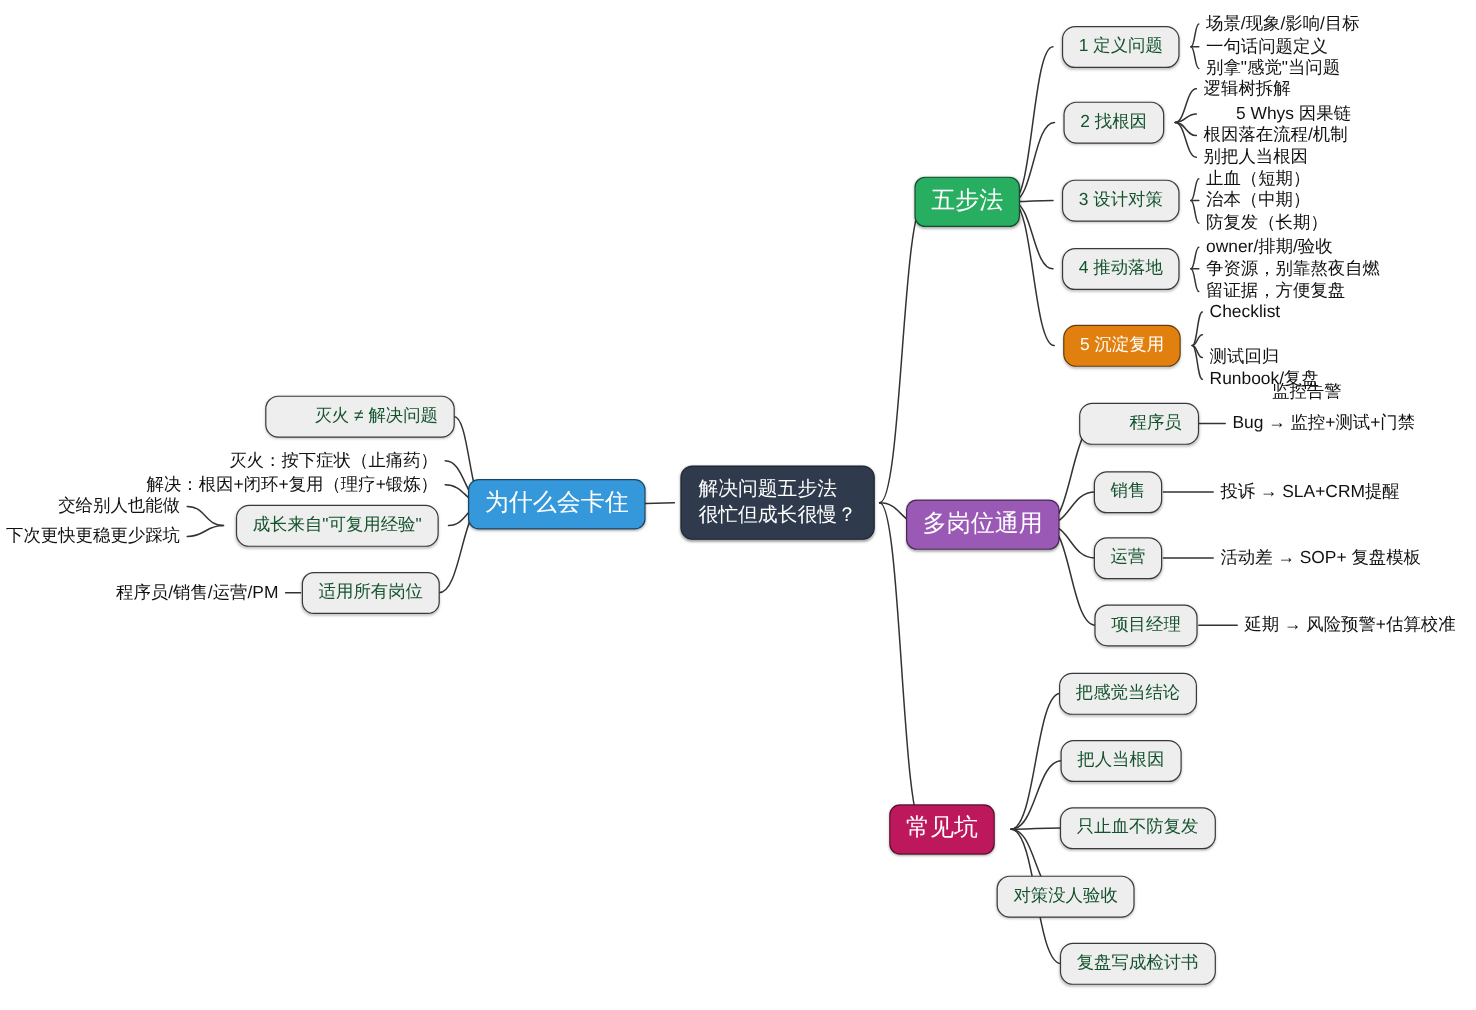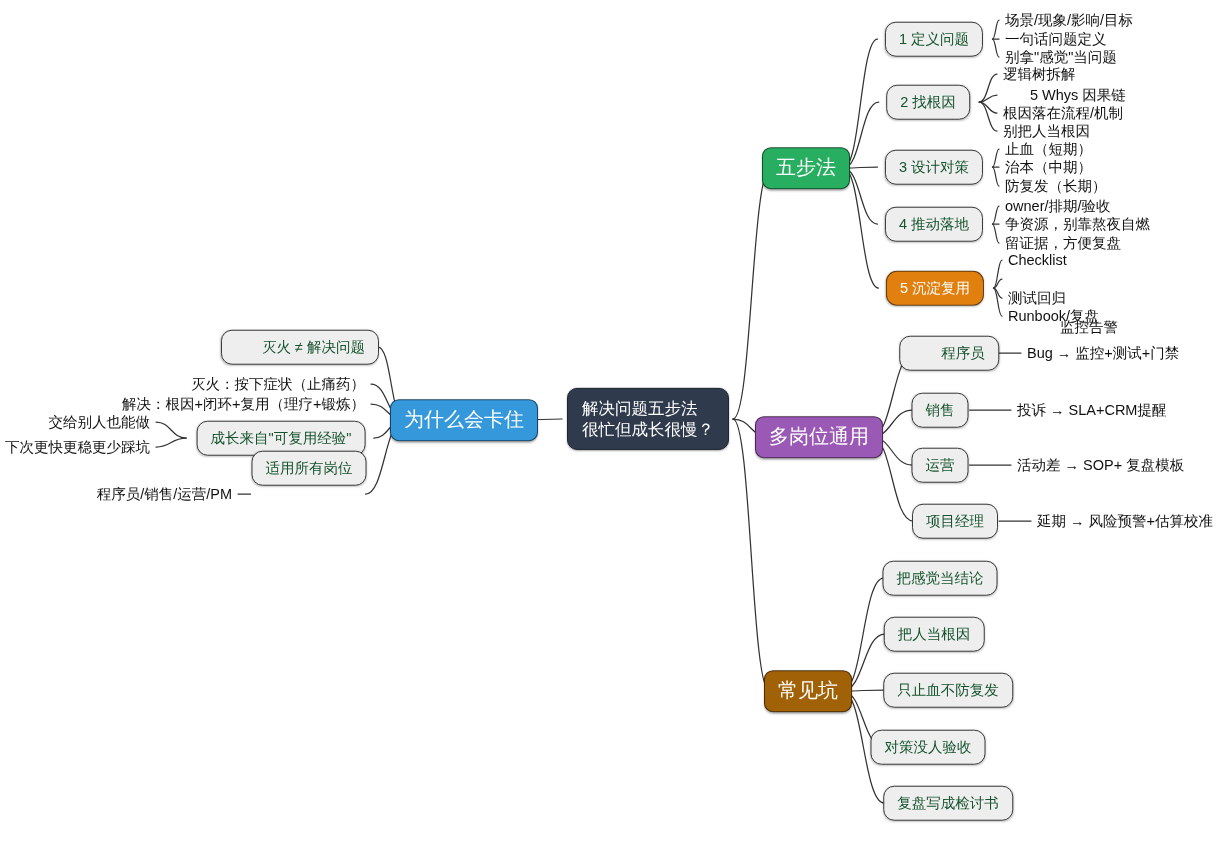--- a/index.html
+++ b/index.html
@@ -135,21 +135,21 @@
   <div id="nodes">
       <div class="node node-root" style="left: 648px; top: 419px;">解决问题五步法
 很忙但成长很慢？</div>
       <div class="node node-branch" style="left: 464px; top: 420px; background: rgb(52, 152, 219); min-width: 0px;">为什么会卡住</div>
       <div class="node node-sub" style="left: 300px; top: 347px; padding-left: 40px;">灭火 ≠ 解决问题</div>
       <div class="leaf leaf-left" style="left: 365px; top: 384px;">灭火：按下症状（止痛药）</div>
       <div class="leaf leaf-left" style="left: 365px; top: 404px;">解决：根因+闭环+复用（理疗+锻炼）</div>
       <div class="node node-sub" style="left: 281px; top: 438px;">成长来自"可复用经验"</div>
       <div class="leaf leaf-left" style="left: 150px; top: 422px;">交给别人也能做</div>
       <div class="leaf leaf-left" style="left: 150px; top: 447px;">下次更快更稳更少踩坑</div>
-      <div class="node node-sub" style="left: 309px; top: 468px;">适用所有岗位</div>
+      <div class="node node-sub" style="left: 309px; top: 494px; border-radius: 10px;">适用所有岗位</div>
       <div class="leaf leaf-left" style="left: 232px; top: 494px;">程序员/销售/运营/PM</div>
       <div class="node node-branch" style="left: 806px; top: 168px; background: rgb(39, 174, 96); min-width: 0px;">五步法</div>
       <div class="node node-sub" style="left: 934px; top: 39px; background: rgb(238, 238, 238);">1 定义问题</div>
       <div class="leaf leaf-right" style="left: 1005px; top: 20px;">场景/现象/影响/目标</div>
       <div class="leaf leaf-right" style="left: 1005px; top: 39px;">一句话问题定义</div>
       <div class="leaf leaf-right" style="left: 1005px; top: 57px;">别拿"感觉"当问题</div>
       <div class="node node-sub" style="left: 928px; top: 102px; background: rgb(238, 238, 238);">2 找根因</div>
       <div class="leaf leaf-right" style="left: 1003px; top: 74px;">逻辑树拆解</div>
       <div class="leaf leaf-right" style="left: 998px; top: 95px; margin-left: 32px;">5 Whys 因果链</div>
       <div class="leaf leaf-right" style="left: 1003px; top: 113px;">根因落在流程/机制</div>
@@ -169,20 +169,20 @@
       <div class="leaf leaf-right" style="left: 1008px; top: 316px;">Runbook/复盘</div>
       <div class="node node-branch" style="left: 819px; top: 437px; background: rgb(155, 89, 182); min-width: 0px;">多岗位通用</div>
       <div class="node node-sub" style="left: 949px; top: 353px; background: rgb(238, 238, 238); padding-left: 41px;">程序员</div>
       <div class="leaf leaf-right" style="left: 1027px; top: 353px;">Bug → 监控+测试+门禁</div>
       <div class="node node-sub" style="left: 940px; top: 410px; background: rgb(238, 238, 238);">销售</div>
       <div class="leaf leaf-right" style="left: 1017px; top: 410px;">投诉 → SLA+CRM提醒</div>
       <div class="node node-sub" style="left: 940px; top: 465px; background: rgb(238, 238, 238);">运营</div>
       <div class="leaf leaf-right" style="left: 1017px; top: 465px;">活动差 → SOP+ 复盘模板</div>
       <div class="node node-sub" style="left: 955px; top: 521px; background: rgb(238, 238, 238);">项目经理</div>
       <div class="leaf leaf-right" style="left: 1037px; top: 521px;">延期 → 风险预警+估算校准</div>
-      <div class="node node-branch" style="left: 808px; top: 691px; background: #a16207; min-width: 0px;">常见坑</div>
+      <div class="node node-branch" style="left: 785px; top: 691px; background: #be185d; min-width: 0px;">常见坑</div>
       <div class="node node-sub" style="left: 940px; top: 578px; background: rgb(238, 238, 238);">把感觉当结论</div>
       <div class="node node-sub" style="left: 934px; top: 634px; background: rgb(238, 238, 238);">把人当根因</div>
       <div class="node node-sub" style="left: 948px; top: 690px; background: rgb(238, 238, 238);">只止血不防复发</div>
-      <div class="node node-sub" style="left: 928px; top: 747px; background: rgb(238, 238, 238);">对策没人验收</div>
+      <div class="node node-sub" style="left: 888px; top: 747px; background: rgb(238, 238, 238);">对策没人验收</div>
       <div class="node node-sub" style="left: 948px; top: 803px; background: rgb(238, 238, 238);">复盘写成检讨书</div>
     </div>
 </div>
 
 </body></html>

